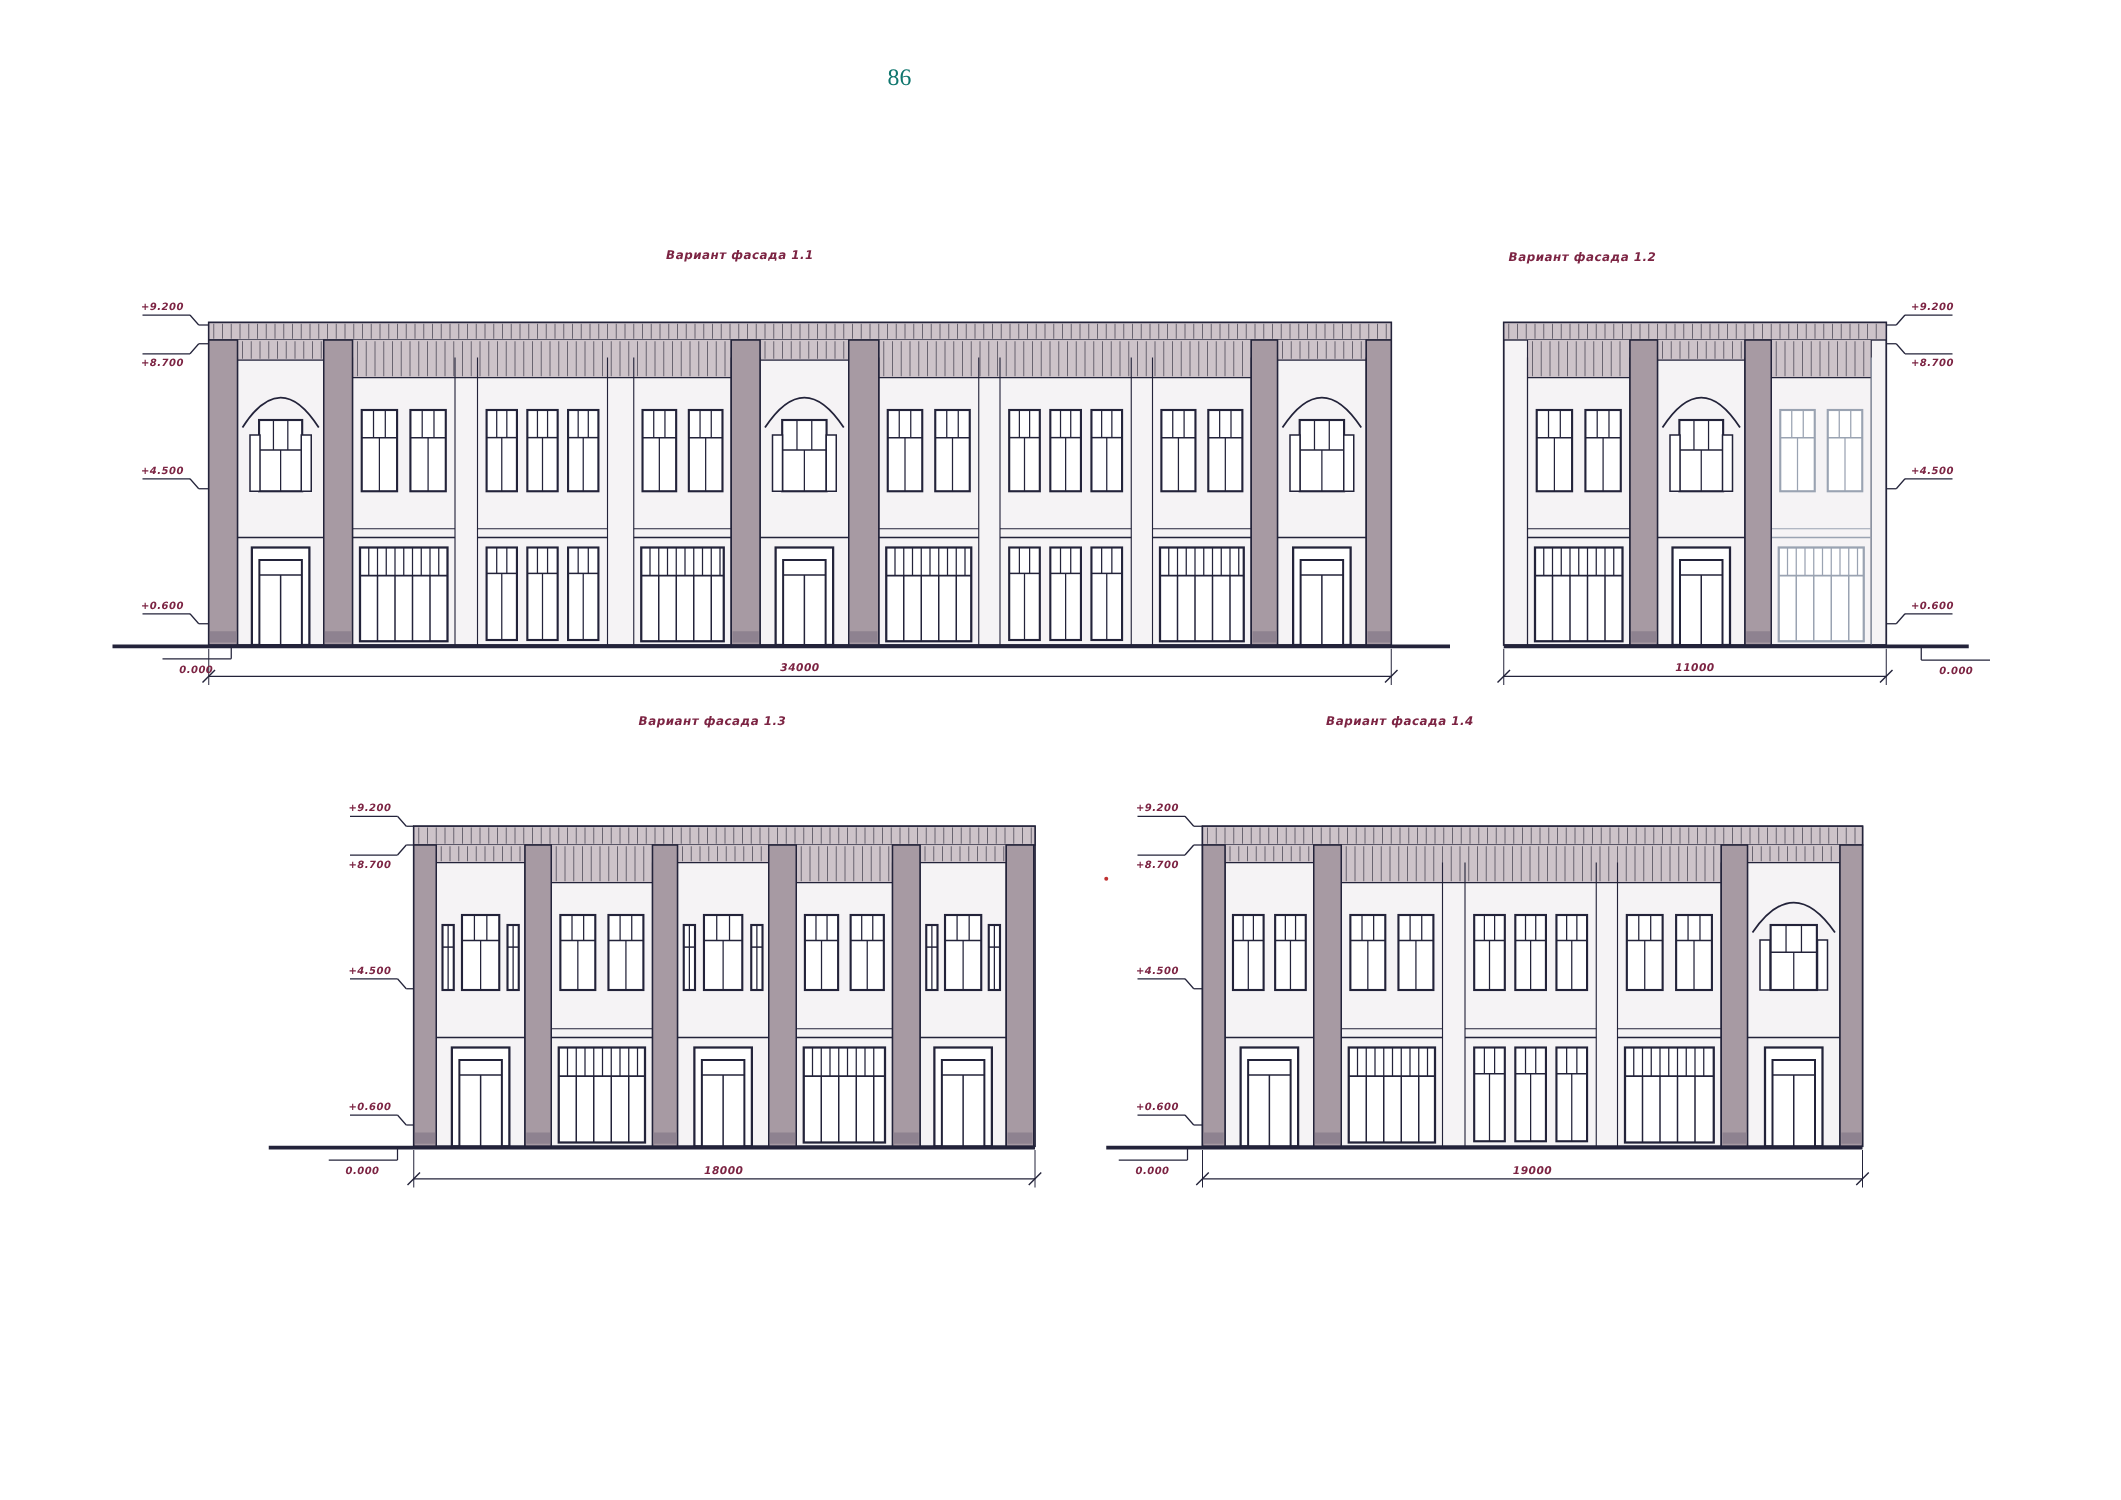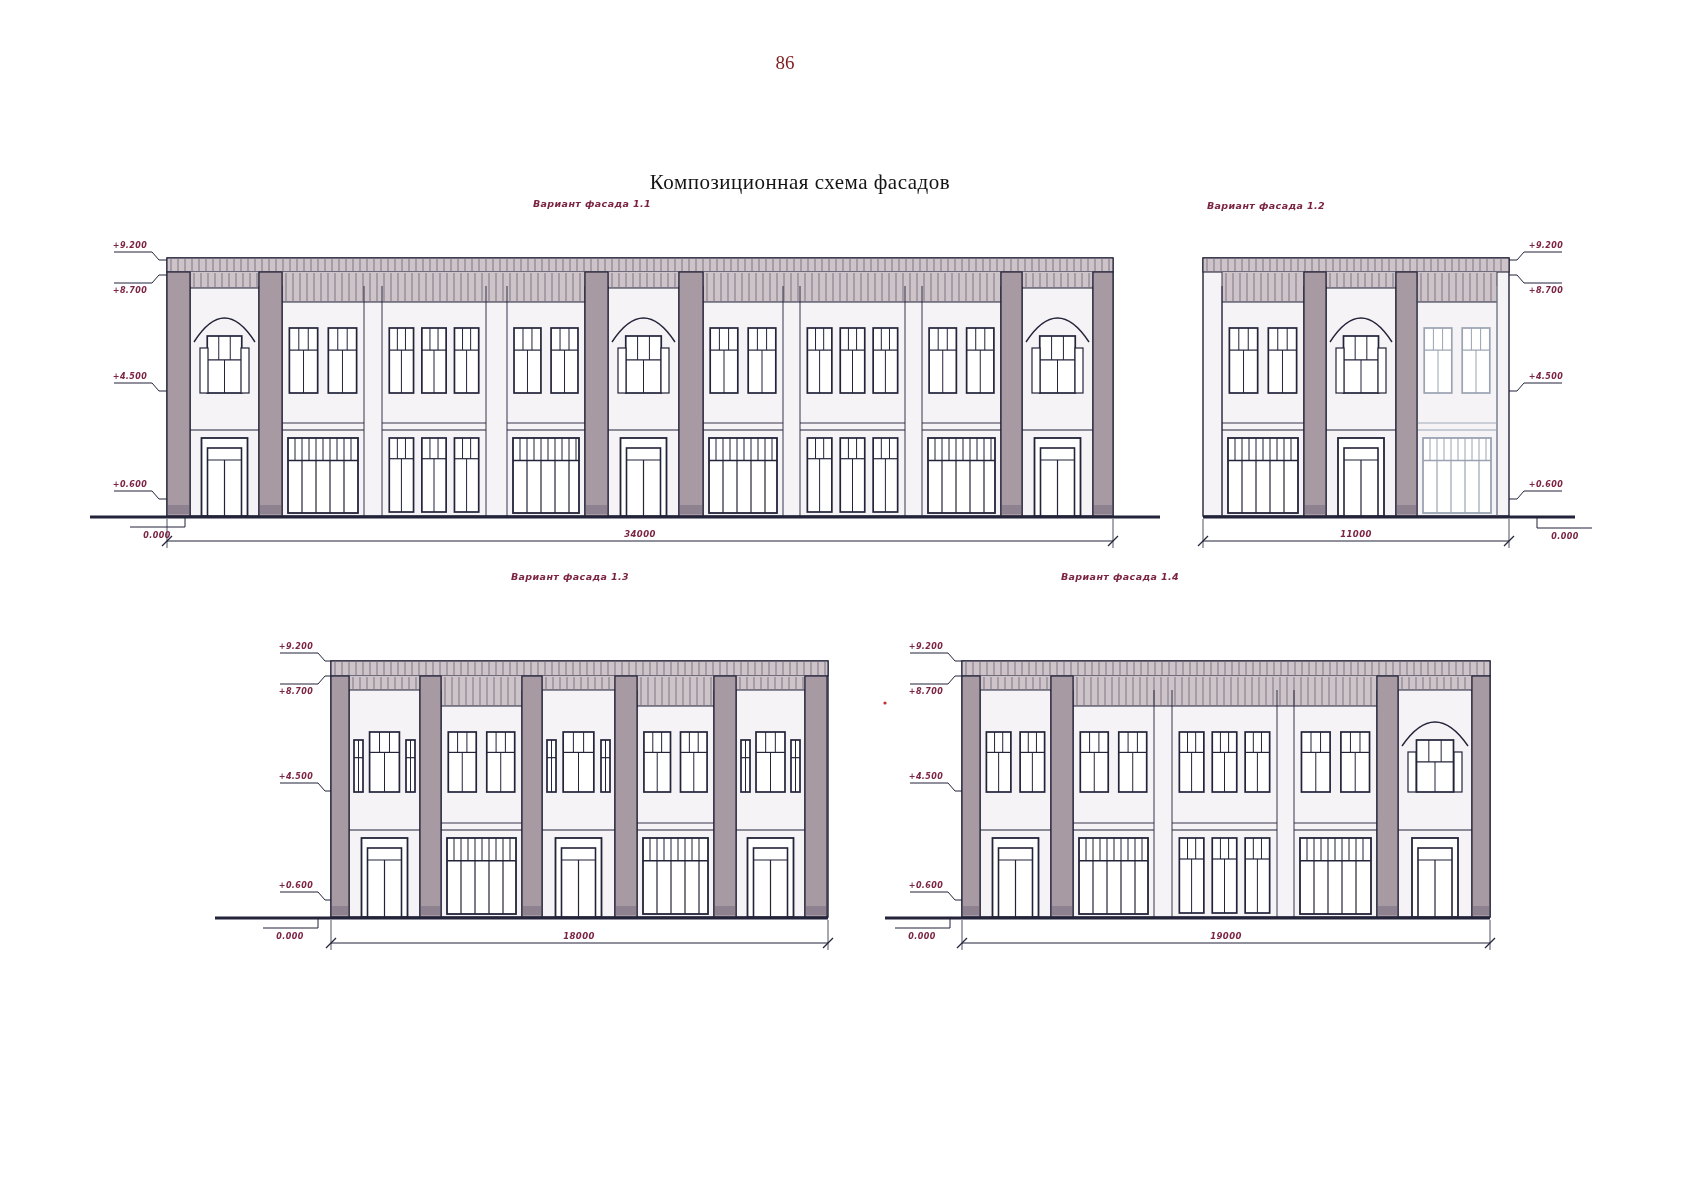--- a/index.html
+++ b/index.html
@@ -1,20 +1,20 @@
 <!DOCTYPE html>
 <html><head>
 <meta charset="utf-8">
 <style>
   html,body{margin:0;padding:0;background:#ffffff;}
   .sheet{position:relative;width:1697px;height:1200px;background:#ffffff;overflow:hidden;
          font-family:"DejaVu Sans",sans-serif;}
   .sheet svg{position:absolute;left:0;top:0;}
-  .page-num{position:absolute;left:710px;top:52px;width:150px;text-align:center;
-            font:19px "Liberation Serif",serif;color:#7f1d1d;}
+  .page-num{position:absolute;left:710px;top:52px;width:150px;text-align:left;
+            font:19px "Liberation Serif",serif;color:#0f766e;}
   .sheet-title{position:absolute;left:590px;top:170px;width:420px;text-align:center;
             font:21px "Liberation Serif",serif;color:#141414;letter-spacing:0.5px;}
 </style>
 </head>
 <body>
 
 <div class="sheet">
   <svg id="fsvg" viewBox="0 0 1697 1200" width="1697" height="1200">
       <g>
         <rect x="167" y="258" width="946" height="258" fill="#f5f3f5" stroke="#23233a" stroke-width="1.4"></rect>
@@ -1451,14 +1451,13 @@
         <g>
           <line x1="950" y1="918" x2="950" y2="928" stroke="#23233a" stroke-width="1"></line>
           <line x1="895" y1="928" x2="950" y2="928" stroke="#23233a" stroke-width="1"></line>
           <text x="922" y="939" text-anchor="middle" style="font:italic 700 8px &quot;DejaVu Sans&quot;,sans-serif;letter-spacing:.4px" fill="#7c2443">0.000</text>
         </g>
         <text x="1120" y="580" text-anchor="middle" style="font:italic 700 9.5px &quot;DejaVu Sans&quot;,sans-serif;letter-spacing:.4px" fill="#7c2443">Вариант фасада  1.4</text>
         <circle cx="885" cy="703" r="1.6" fill="#c03030"></circle>
       </g>
     </svg>
   <div class="page-num">86</div>
-  <div class="sheet-title">Композиционная схема фасадов</div>
 </div>
 
 </body></html>

